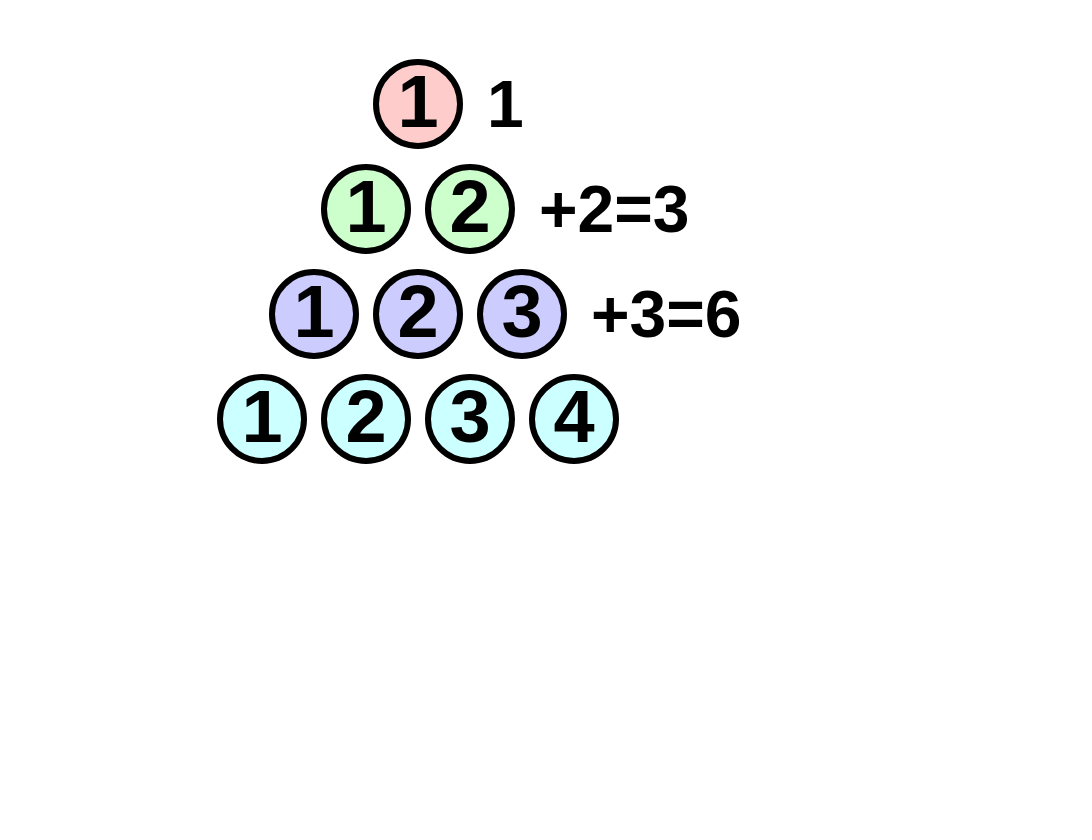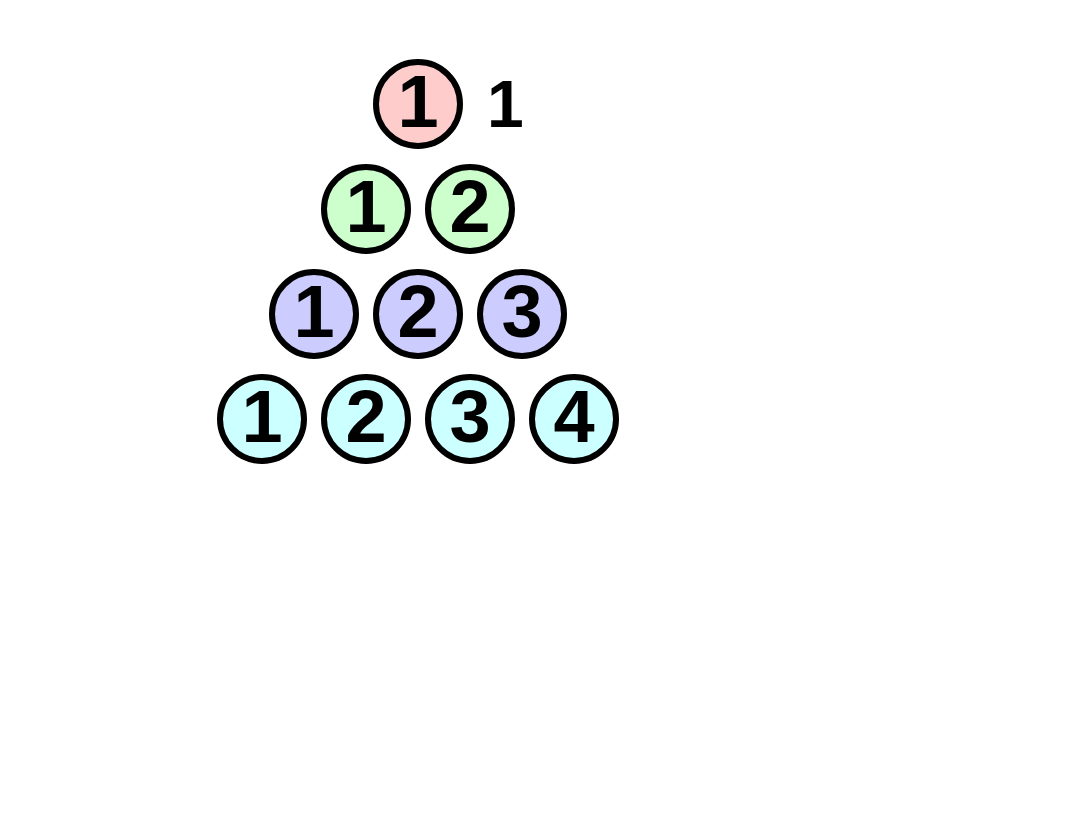--- a/index.html
+++ b/index.html
@@ -64,32 +64,34 @@
     <div class="row-label">1</div>
   </div>
 
   <div class="row row-2">
     <div class="circle" style="background-color: rgb(204, 255, 204);">
       <span class="num">1</span>
     </div>
     <div class="circle" style="background-color: rgb(204, 255, 204);">
       <span class="num">2</span>
     </div>
+    <div class="row-label">+2=3</div>
   </div>
 
   <div class="row row-3">
     <div class="circle" style="background-color: rgb(204, 204, 255);">
       <span class="num">1</span>
     </div>
     <div class="circle" style="background-color: rgb(204, 204, 255);">
       <span class="num">2</span>
     </div>
     <div class="circle" style="background-color: rgb(204, 204, 255);">
       <span class="num">3</span>
     </div>
+    <div class="row-label">+3=6</div>
   </div>
 
   <div class="row row-4">
     <div class="circle" style="background-color: rgb(204, 255, 255);">
       <span class="num">1</span>
     </div>
     <div class="circle" style="background-color: rgb(204, 255, 255);">
       <span class="num">2</span>
     </div>
     <div class="circle" style="background-color: rgb(204, 255, 255);">

